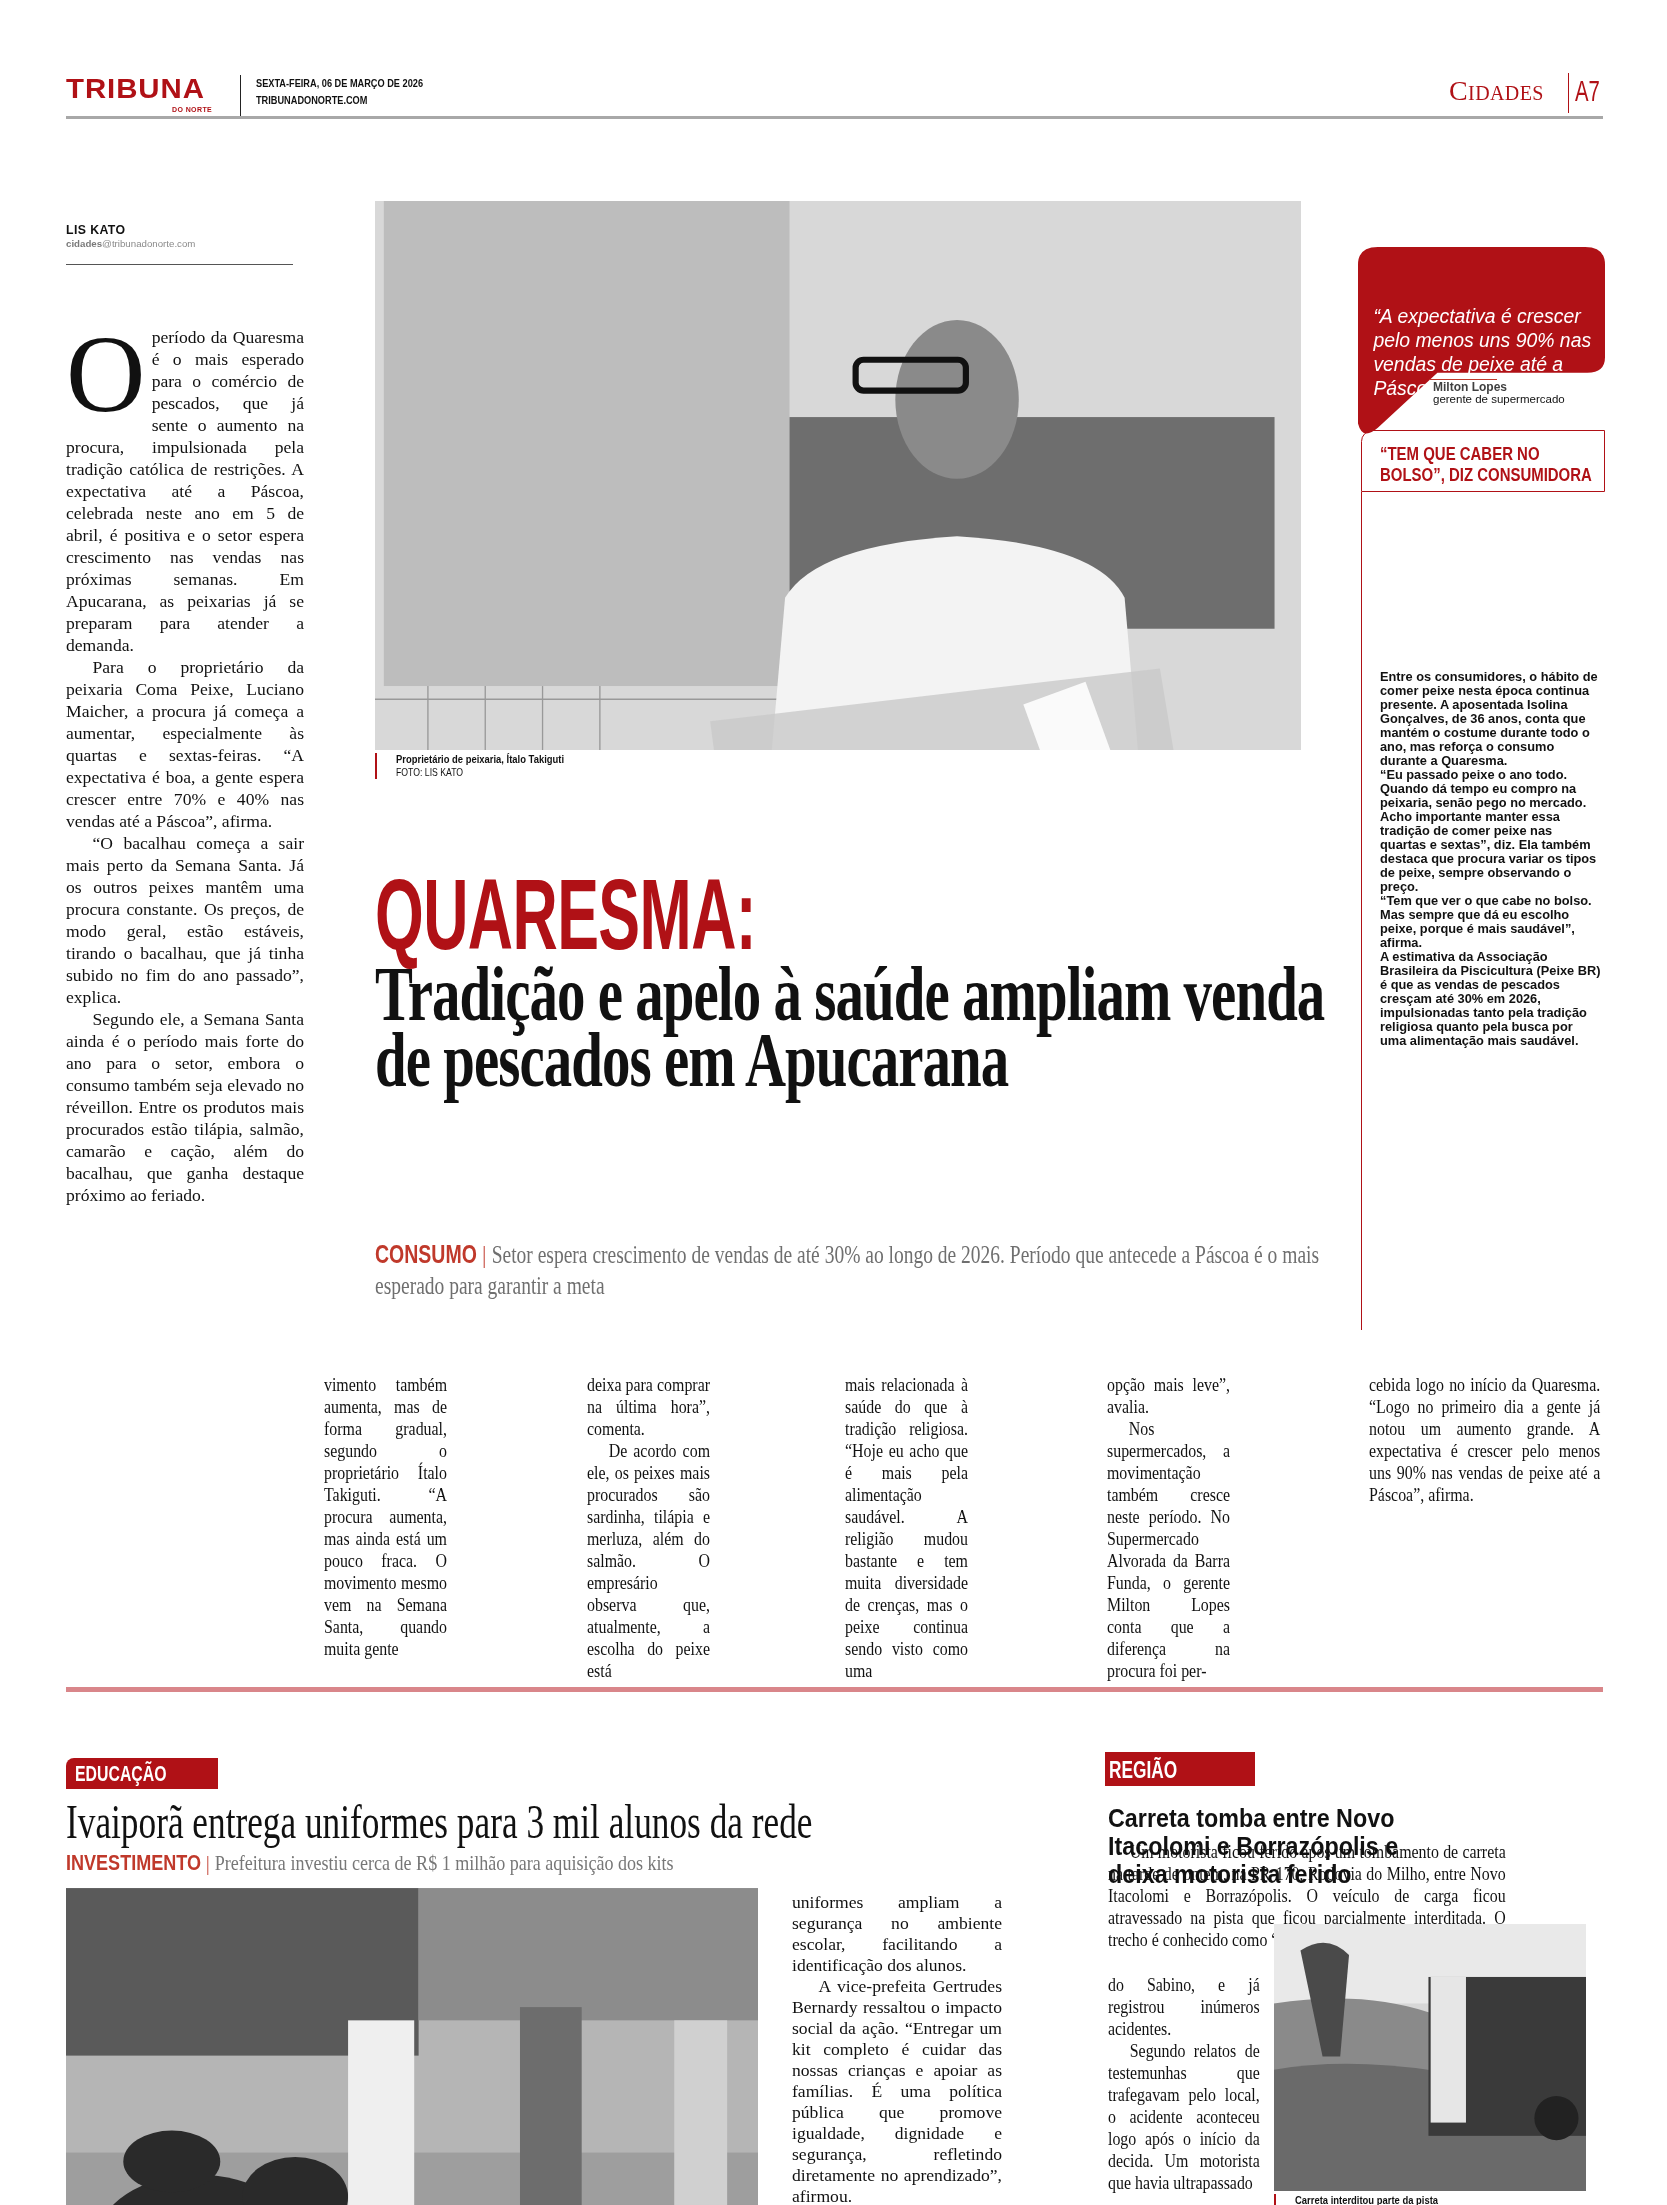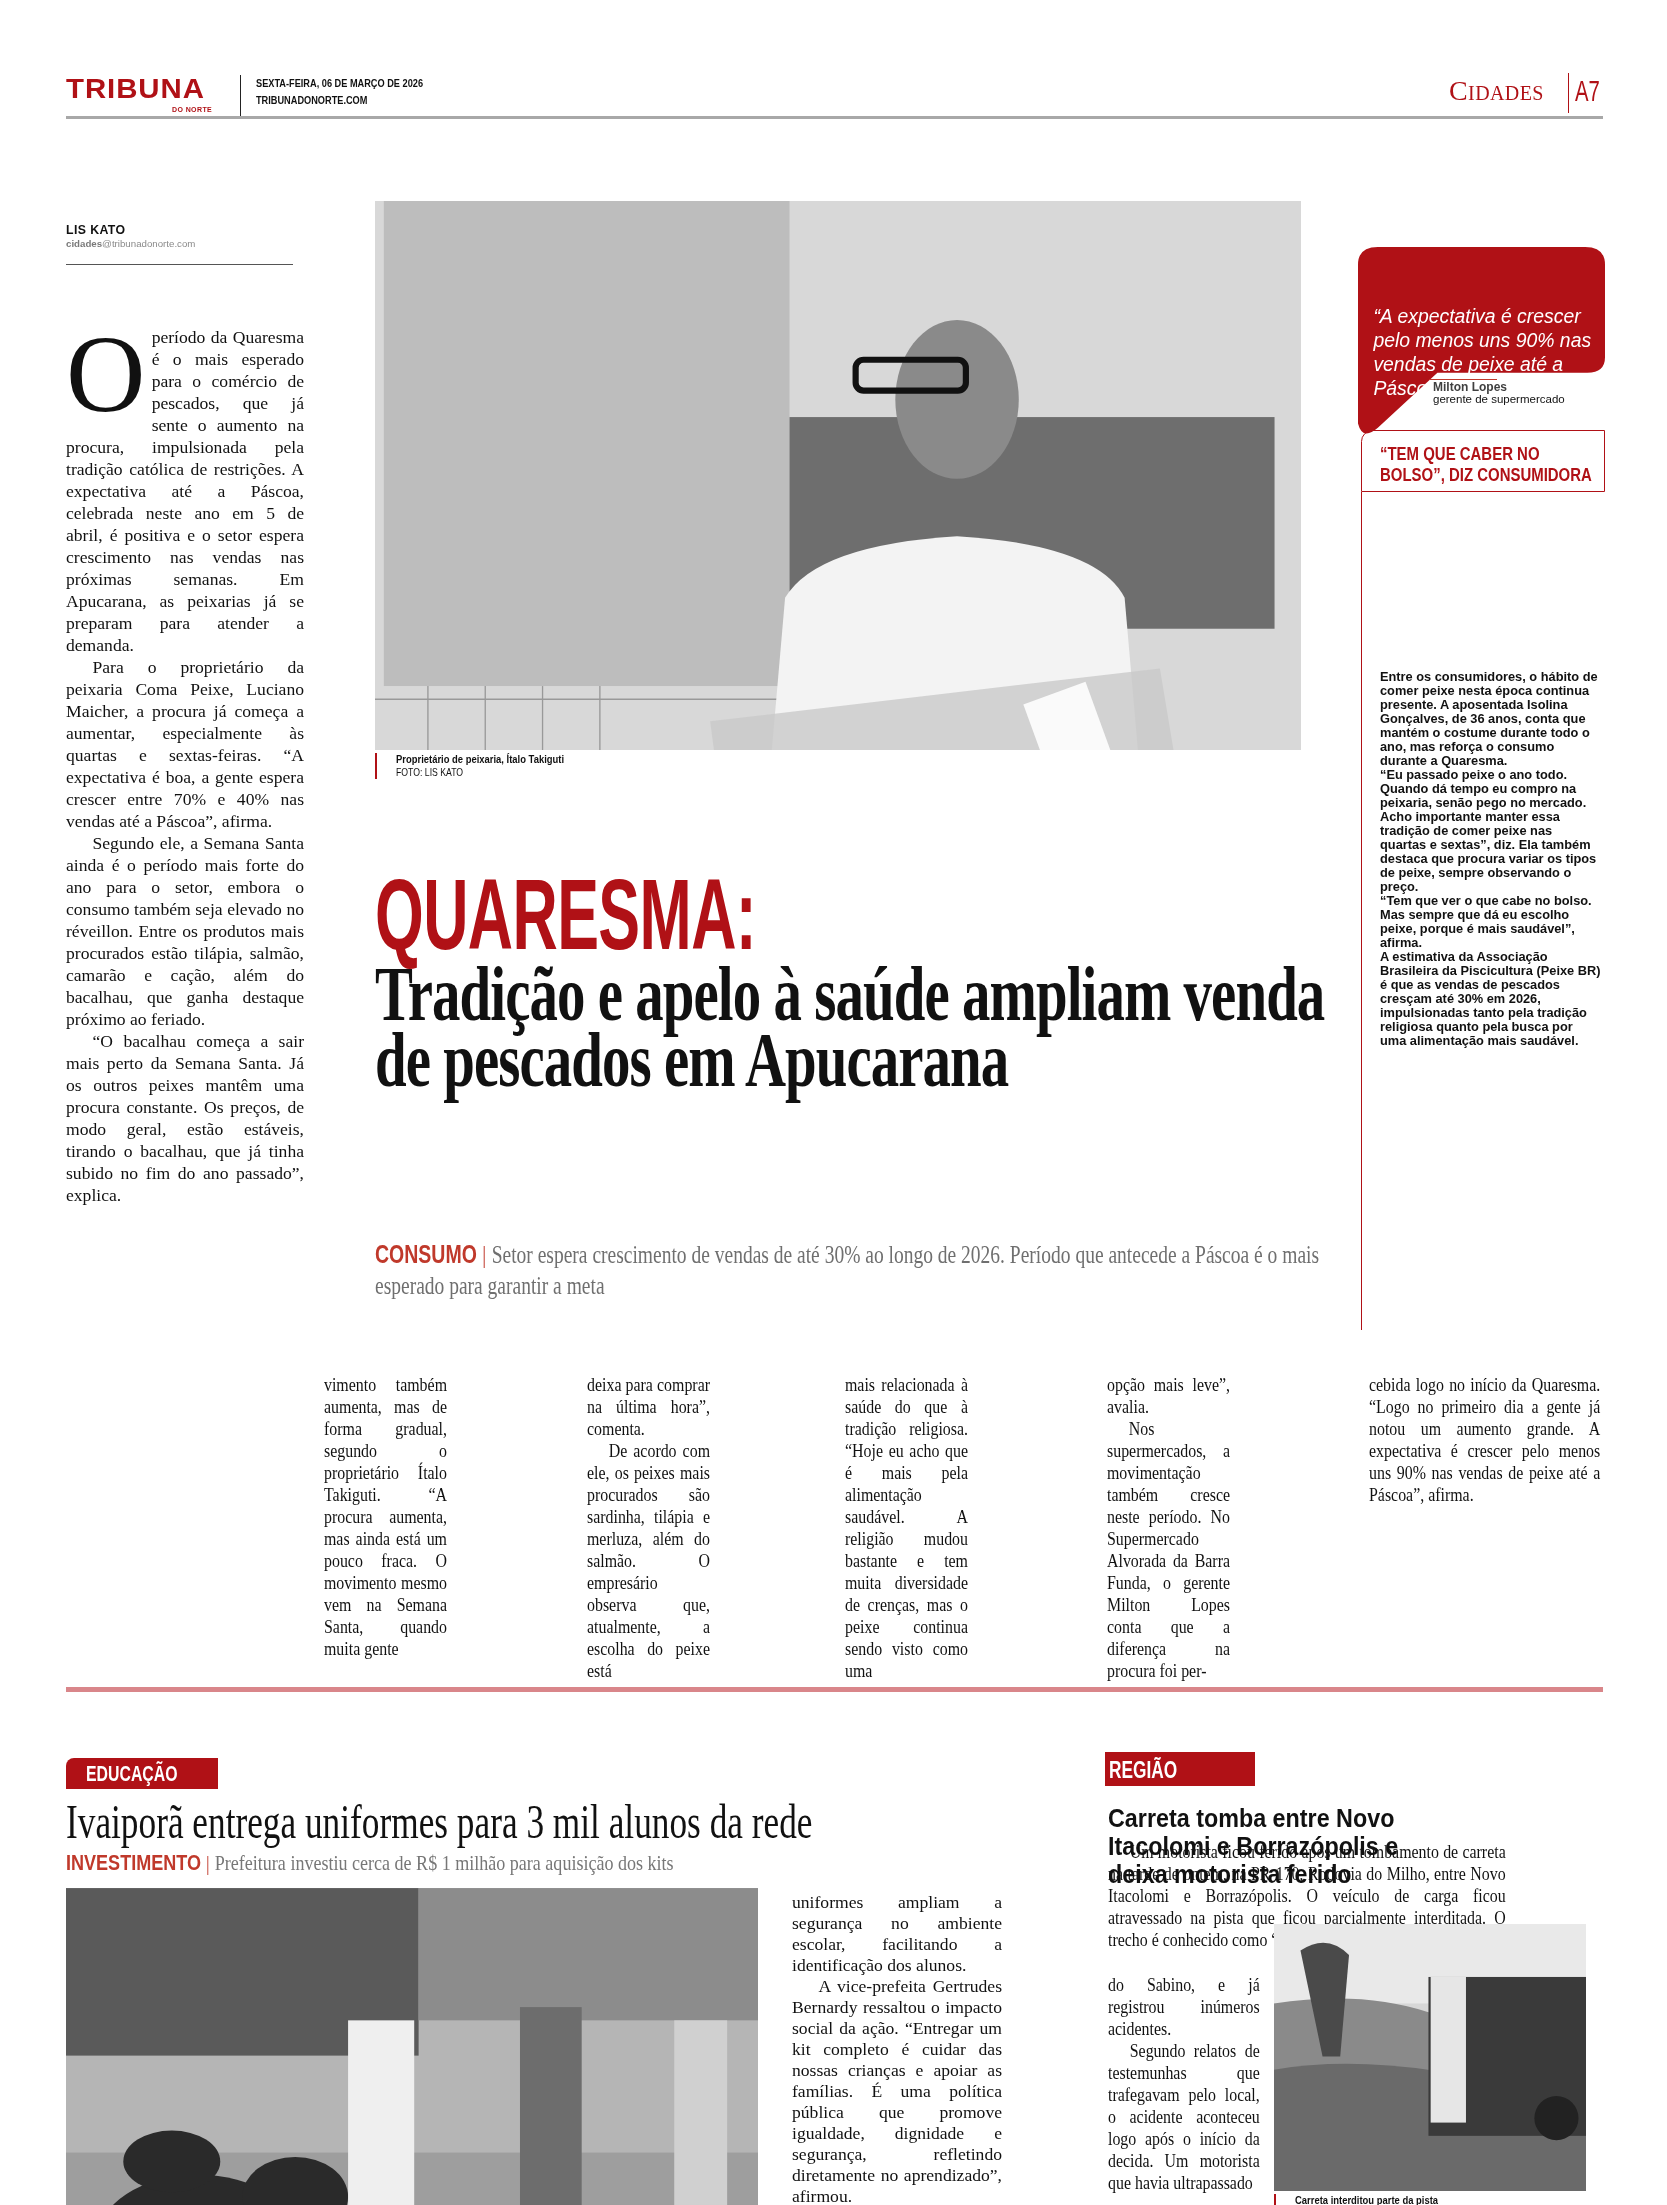--- a/index.html
+++ b/index.html
@@ -77,21 +77,21 @@
   .sidebox-body { left: 1380px; top: 668px; width: 221px; font-family: "Liberation Sans", sans-serif; font-weight: 700; font-size: 12.8px;
                   line-height: 14px; color: #111; }
 
   
   .section-rule { left: 66px; top: 1687px; width: 1537px; height: 5.3px; background: #d9868a; }
 
   
   .tag-box { background: #b01116; color: #fff; font-family: "Liberation Sans", sans-serif; font-weight: 700; border-top-left-radius: 8px; }
   .tag-box span { display: inline-block; transform: scaleX(0.72); transform-origin: left; white-space: nowrap; }
 
-  .edu-tag { left: 66px; top: 1758px; width: 152px; height: 31px; font-size: 22px; line-height: 32px; padding-left: 20px; }
+  .edu-tag { left: 66px; top: 1758px; width: 152px; height: 31px; font-size: 22px; line-height: 32px; padding-left: 9px; }
   .reg-tag { left: 1105px; top: 1752px; width: 150px; height: 34px; font-size: 24px; line-height: 35px; padding-left: 4.4px; }
 
   .edu-head { left: 66px; top: 1795px; font-family: "Liberation Serif", serif; font-size: 49px; line-height: 53px;
               transform: scaleX(0.72); transform-origin: left top; white-space: nowrap; }
   .edu-deck { left: 66px; top: 1850px; font-family: "Liberation Serif", serif; font-size: 22px; line-height: 26.5px; color: #777;
               transform: scaleX(0.82); transform-origin: left top; white-space: nowrap; }
   .edu-deck .tag { font-family: "Liberation Sans", sans-serif; font-weight: 700; color: #c0392b; }
   .edu-deck .bar { color: #c0392b; margin: 0 6.2px; }
 
   .reg-head { left: 1108px; top: 1780px; width: 353px; font-family: "Liberation Sans", sans-serif; font-weight: 700; font-size: 26.5px;
@@ -112,22 +112,22 @@
 <div class="abs page-num">A7</div>
 <div class="abs mast-rule"></div>
 
 <div class="abs byline-name">LIS KATO</div>
 <div class="abs byline-mail"><b>cidades</b><span>@tribunadonorte.com</span></div>
 <div class="abs byline-rule"></div>
 
 <div class="abs col" style="left:66px; top:326px; width:238px;">
   <p class="noindent"><span class="dropcap">O</span><span>período da Quaresma é o mais esperado para o comércio de pescados, que já sente o aumento na procura, impulsionada pela tradição católica de restrições. A expectativa até a Páscoa, celebrada neste ano em 5 de abril, é positiva e o setor espera crescimento nas vendas nas próximas semanas. Em Apucarana, as peixarias já se preparam para atender a demanda.</span></p>
   <p>Para o proprietário da peixaria Coma Peixe, Luciano Maicher, a procura já começa a aumentar, especialmente às quartas e sextas-feiras. “A expectativa é boa, a gente espera crescer entre 70% e 40% nas vendas até a Páscoa”, afirma.</p>
+  <p>“O bacalhau começa a sair mais perto da Semana Santa. Já os outros peixes mantêm uma procura constante. Os preços, de modo geral, estão estáveis, tirando o bacalhau, que já tinha subido no fim do ano passado”, explica.</p>
   <p>Segundo ele, a Semana Santa ainda é o período mais forte do ano para o setor, embora o consumo também seja elevado no réveillon. Entre os produtos mais procurados estão tilápia, salmão, camarão e cação, além do bacalhau, que ganha destaque próximo ao feriado.</p>
-  <p>“O bacalhau começa a sair mais perto da Semana Santa. Já os outros peixes mantêm uma procura constante. Os preços, de modo geral, estão estáveis, tirando o bacalhau, que já tinha subido no fim do ano passado”, explica.</p>
 </div>
 
 <div class="abs photo" style="left:375px; top:201px; width:926px; height:549px;">
   <svg width="926" height="549" viewBox="0 0 2100 1245">
     <rect x="0" y="0" width="2100" height="1245" fill="#d8d8d8"></rect>
     <rect x="20" y="0" width="920" height="1100" fill="#bdbdbd"></rect>
     <rect x="940" y="490" width="1100" height="480" fill="#6e6e6e"></rect>
     <g stroke="#999" stroke-width="3">
       <line x1="0" y1="1130" x2="940" y2="1130"></line>
         <line x1="0" y1="1250" x2="940" y2="1250"></line>

